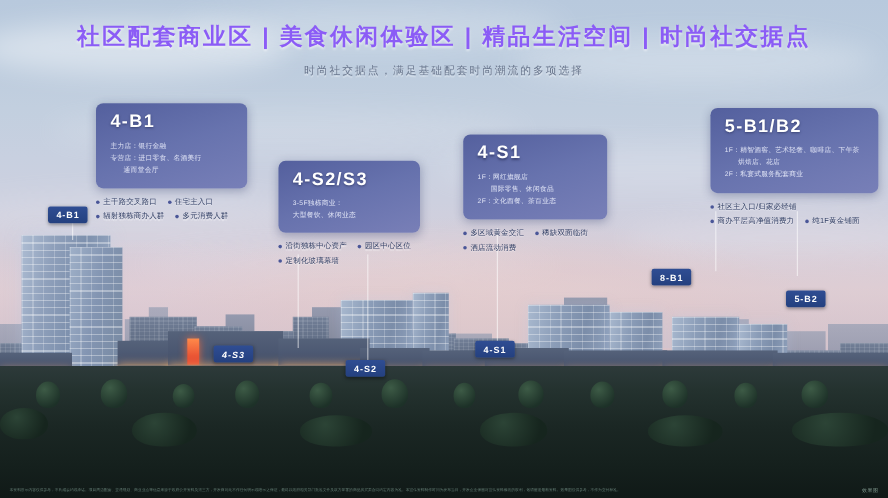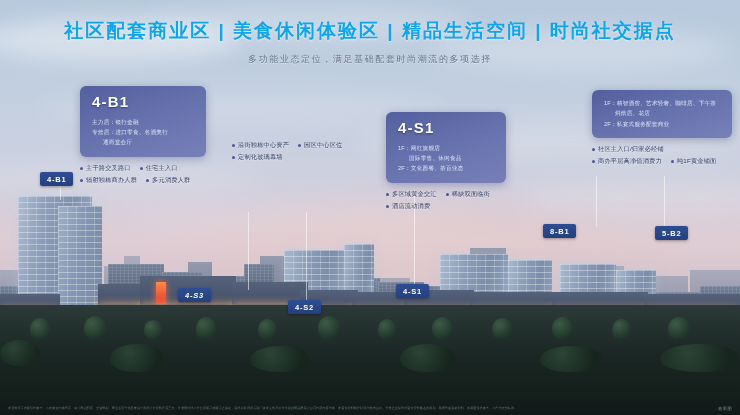--- a/index.html
+++ b/index.html
@@ -114,21 +114,21 @@
   }
   .tree{
     position:absolute;border-radius:50% 50% 45% 45%;
     background:radial-gradient(circle at 35% 30%, #3d5b46, #1d3128 75%);
   }
   .tree.dark{background:radial-gradient(circle at 35% 30%, #2c4436, #16251e 75%);}
 
   
   .title-wrap{position:absolute;left:0;top:18px;width:740px;text-align:center;z-index:30;}
   .title{
-    font-size:19px;font-weight:700;letter-spacing:2.0px;color:#0ea5e9;
+    font-size:19px;font-weight:700;letter-spacing:2.0px;color:#8b5cf6;
     text-shadow:0 1px 2px rgba(255,255,255,.55);
     white-space:nowrap;
   }
   .subtitle{
     margin-top:9px;font-size:9px;letter-spacing:1.6px;color:#6a7螺88;
     color:#69768d;text-shadow:0 1px 1px rgba(255,255,255,.5);
   }
 
   
   .card{position:absolute;z-index:25;}
@@ -355,36 +355,36 @@
     <div class="tree dark" style="left:0px;top:40px;width:40px;height:26px;"></div>
     <div class="tree dark" style="left:110px;top:44px;width:54px;height:28px;"></div>
     <div class="tree dark" style="left:250px;top:46px;width:60px;height:26px;"></div>
     <div class="tree dark" style="left:400px;top:44px;width:56px;height:28px;"></div>
     <div class="tree dark" style="left:540px;top:46px;width:62px;height:26px;"></div>
     <div class="tree dark" style="left:660px;top:44px;width:80px;height:28px;"></div>
   </div>
 
   <div class="title-wrap">
     <div class="title">社区配套商业区 | 美食休闲体验区 | 精品生活空间 | 时尚社交据点</div>
-    <div class="subtitle">多功能业态定位，满足基础配套时尚潮流的多项选择</div>
+    <div class="subtitle">时尚社交据点，满足基础配套时尚潮流的多项选择</div>
   </div>
 
   <div class="conn v" style="left:60px;top:178px;height:22px;"></div>
   <div class="conn v" style="left:248px;top:212px;height:78px;"></div>
   <div class="conn v" style="left:306px;top:212px;height:92px;"></div>
   <div class="conn v" style="left:414px;top:190px;height:96px;"></div>
   <div class="conn v" style="left:596px;top:176px;height:50px;"></div>
   <div class="conn v" style="left:664px;top:176px;height:54px;"></div>
 
   <div class="btag" style="left:40px;top:172px;">4-B1</div>
   <div class="btag" style="left:178px;top:288px;font-style:italic;">4-S3</div>
   <div class="btag" style="left:288px;top:300px;">4-S2</div>
   <div class="btag" style="left:396px;top:284px;">4-S1</div>
   <div class="btag" style="left:543px;top:224px;">8-B1</div>
-  <div class="btag" style="left:655px;top:226px;">5-B2</div>
+  <div class="btag" style="left:655px;top:242px;">5-B2</div>
 
   <div class="card" style="left:80px;top:86px;width:126px;">
     <div class="card-head">
       <div class="card-code">4-B1</div>
       <div class="card-line">主力店：银行金融</div>
       <div class="card-line">专营店：进口零食、名酒美行</div>
       <div class="card-line ind">通而堂会厅</div>
     </div>
     <div class="tags">
       <div class="tag">
@@ -400,20 +400,25 @@
           <span>辐射独栋商办人群</span>
         </div>
       <div class="tag">
           <span class="dot"></span>
           <span>多元消费人群</span>
         </div>
     </div>
   </div>
 
   <div class="card" style="left:232px;top:134px;width:118px;">
+    <div class="card-head">
+      <div class="card-code">4-S2/S3</div>
+      <div class="card-line">3-5F独栋商业：</div>
+      <div class="card-line">大型餐饮、休闲业态</div>
+    </div>
     <div class="tags">
       <div class="tag">
           <span class="dot"></span>
           <span>沿街独栋中心资产</span>
         </div>
       <div class="tag">
           <span class="dot"></span>
           <span>园区中心区位</span>
         </div>
       <div class="tag">
@@ -441,20 +446,21 @@
         </div>
       <div class="tag">
           <span class="dot"></span>
           <span>酒店流动消费</span>
         </div>
     </div>
   </div>
 
   <div class="card" style="left:592px;top:90px;width:140px;">
     <div class="card-head">
+      <div class="card-code">5-B1/B2</div>
       <div class="card-line">1F：精智酒窖、艺术轻奢、咖啡店、下午茶</div>
       <div class="card-line ind">烘焙店、花店</div>
       <div class="card-line">2F：私宴式服务配套商业</div>
     </div>
     <div class="tags">
       <div class="tag">
           <span class="dot"></span>
           <span>社区主入口/归家必经铺</span>
         </div>
       <div class="tag">

